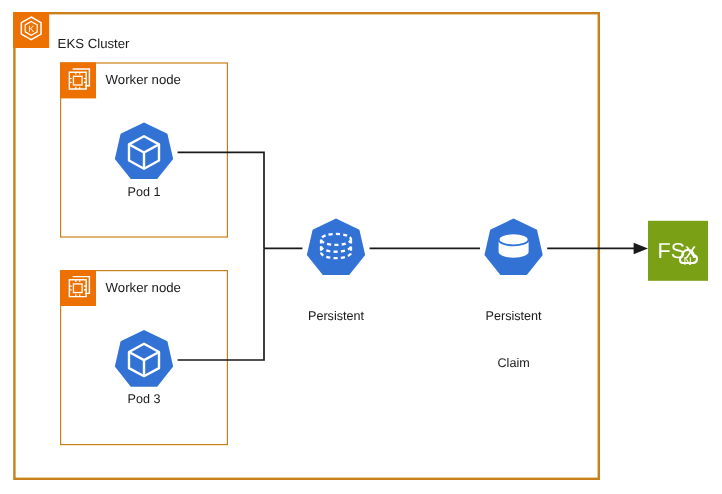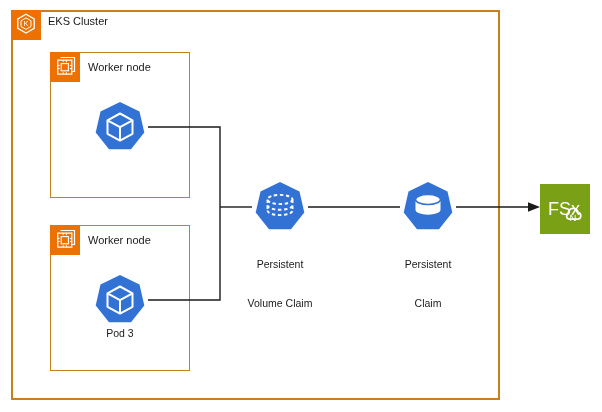--- a/index.html
+++ b/index.html
@@ -47,21 +47,21 @@
   .badge-worker-1 { left: 50px; top: 52px; }
   .badge-worker-2 { left: 50px; top: 225px; }
 
   
   .group-title {
     font-size: 11px;
     color: #1a1a1a;
     line-height: 30px;
     white-space: nowrap;
   }
-  .title-cluster { left: 48px; top: 6px; }
+  .title-cluster { left: 48px; top: 22px; }
   .title-worker-1 { left: 88px; top: 52px; }
   .title-worker-2 { left: 88px; top: 225px; }
 
   
   .k8s-icon { width: 56px; height: 56px; }
   .k8s-icon svg { display: block; }
   .pod-1-icon { left: 92px; top: 99px; }
   .pod-2-icon { left: 92px; top: 272px; }
   .pvc-icon   { left: 252px; top: 179px; }
   .pv-icon    { left: 400px; top: 179px; }
@@ -203,25 +203,25 @@
   </div>
 
   <div class="abs k8s-icon pv-icon">
     <svg width="56" height="56" viewBox="0 0 56 56">
       <polygon points="28,3 47.5,12.4 52.3,33.4 39,50.2 17,50.2 3.7,33.4 8.5,12.4" fill="#3272D4"></polygon>
       <path d="M15.5 20.5 V30.8 A12.5 5 0 0 0 40.5 30.8 V20.5 Z" fill="#ffffff"></path>
       <ellipse cx="28" cy="20.5" rx="12.5" ry="5" fill="#ffffff" stroke="#3272D4" stroke-width="1.6"></ellipse>
     </svg>
   </div>
 
+  <div class="abs caption cap-pod-1">Pod 1</div>
   <div class="abs caption cap-pod-2">Pod 3</div>
 
   <div class="abs caption cap-pvc">
     <div>Persistent</div>
-    <div>Volume Claim</div>
   </div>
 
   <div class="abs caption cap-pv">
     <div>Persistent</div>
     <div>Claim</div>
   </div>
 
   <div class="abs fsx-tile">
     <svg width="50" height="50" viewBox="0 0 50 50">
       <text x="8" y="31" fill="#ffffff" font-size="18" font-family="Liberation Sans, sans-serif">FSx</text>

